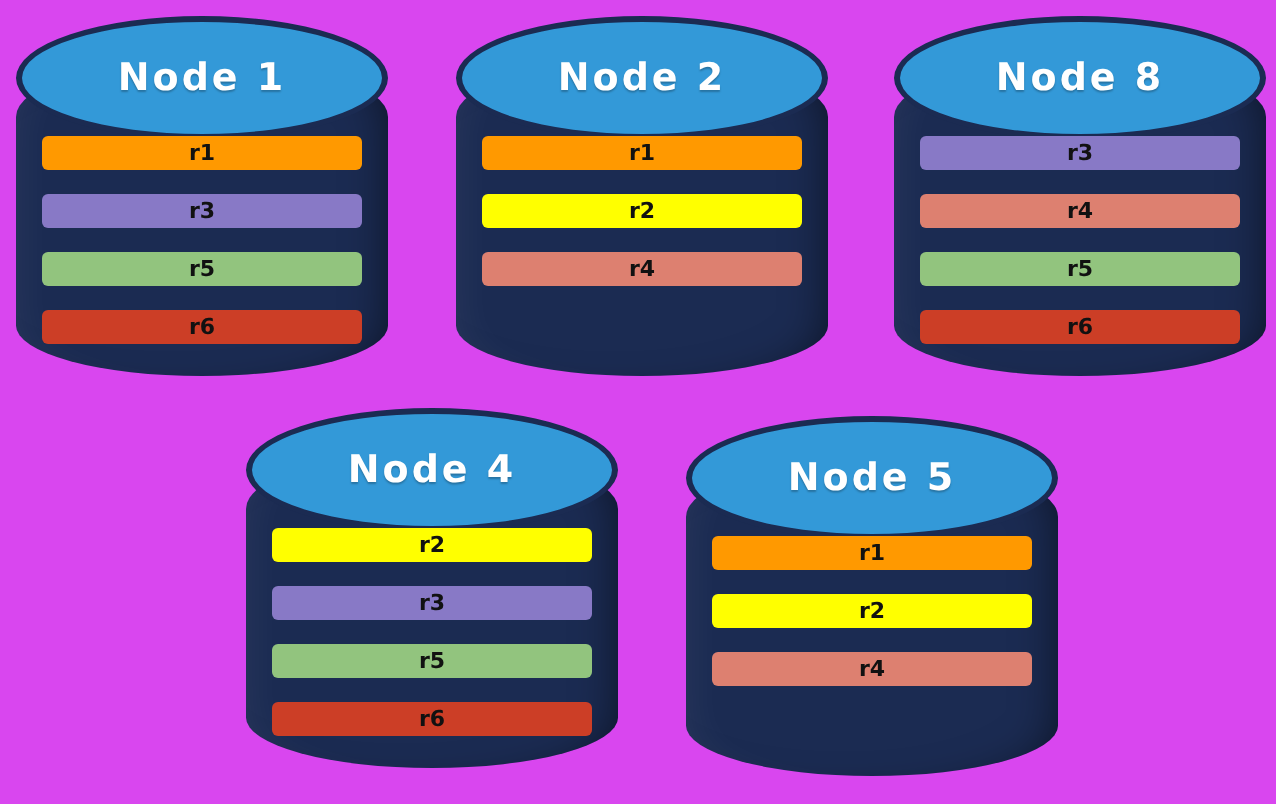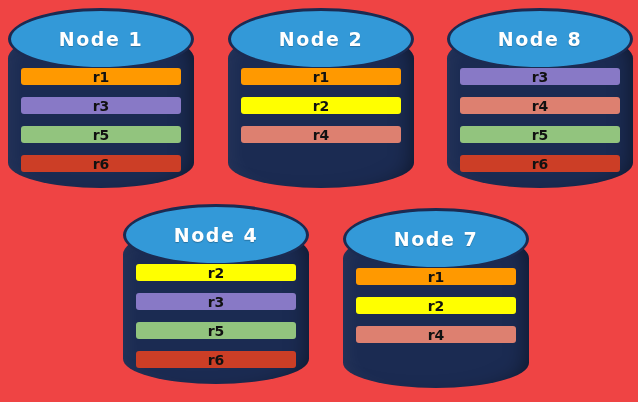--- a/index.html
+++ b/index.html
@@ -72,30 +72,30 @@
     display: flex;
     flex-direction: column;
     gap: 12px;
   }
   .replica {
     height: 17px;
     border-radius: 3px;
     display: flex;
     align-items: center;
     justify-content: center;
-    font-size: 14px;
+    font-size: 11px;
     font-weight: bold;
     color: #111111;
     line-height: 1;
   }
 </style>
 </head>
 <body>
 
-<div id="stage" style="background: #ef4444;">
+<div id="stage" style="background: #d946ef;">
     <div class="node" style="left: 8px; top: 8px;">
       <div class="cyl-body" style="background: rgb(27, 43, 82);"></div>
       <div class="cyl-top" style="background: rgb(51, 153, 216); border-color: rgb(27, 43, 82);"></div>
       <div class="node-title" style="color: rgb(255, 255, 255);">Node  1</div>
       <div class="replica-stack">
         <div class="replica" style="background: rgb(255, 153, 0); color: rgb(17, 17, 17);">r1</div>
         <div class="replica" style="background: rgb(136, 121, 198); color: rgb(17, 17, 17);">r3</div>
         <div class="replica" style="background: rgb(146, 196, 126); color: rgb(17, 17, 17);">r5</div>
         <div class="replica" style="background: rgb(204, 62, 38); color: rgb(17, 17, 17);">r6</div>
       </div>
@@ -128,20 +128,20 @@
       <div class="replica-stack">
         <div class="replica" style="background: rgb(255, 255, 0); color: rgb(17, 17, 17);">r2</div>
         <div class="replica" style="background: rgb(136, 121, 198); color: rgb(17, 17, 17);">r3</div>
         <div class="replica" style="background: rgb(146, 196, 126); color: rgb(17, 17, 17);">r5</div>
         <div class="replica" style="background: rgb(204, 62, 38); color: rgb(17, 17, 17);">r6</div>
       </div>
     </div>
     <div class="node" style="left: 343px; top: 208px;">
       <div class="cyl-body" style="background: rgb(27, 43, 82);"></div>
       <div class="cyl-top" style="background: rgb(51, 153, 216); border-color: rgb(27, 43, 82);"></div>
-      <div class="node-title" style="color: rgb(255, 255, 255);">Node  7</div>
+      <div class="node-title" style="color: rgb(255, 255, 255);">Node  5</div>
       <div class="replica-stack">
         <div class="replica" style="background: rgb(255, 153, 0); color: rgb(17, 17, 17);">r1</div>
         <div class="replica" style="background: rgb(255, 255, 0); color: rgb(17, 17, 17);">r2</div>
         <div class="replica" style="background: rgb(221, 128, 112); color: rgb(17, 17, 17);">r4</div>
       </div>
     </div>
   </div>
 
 </body></html>

